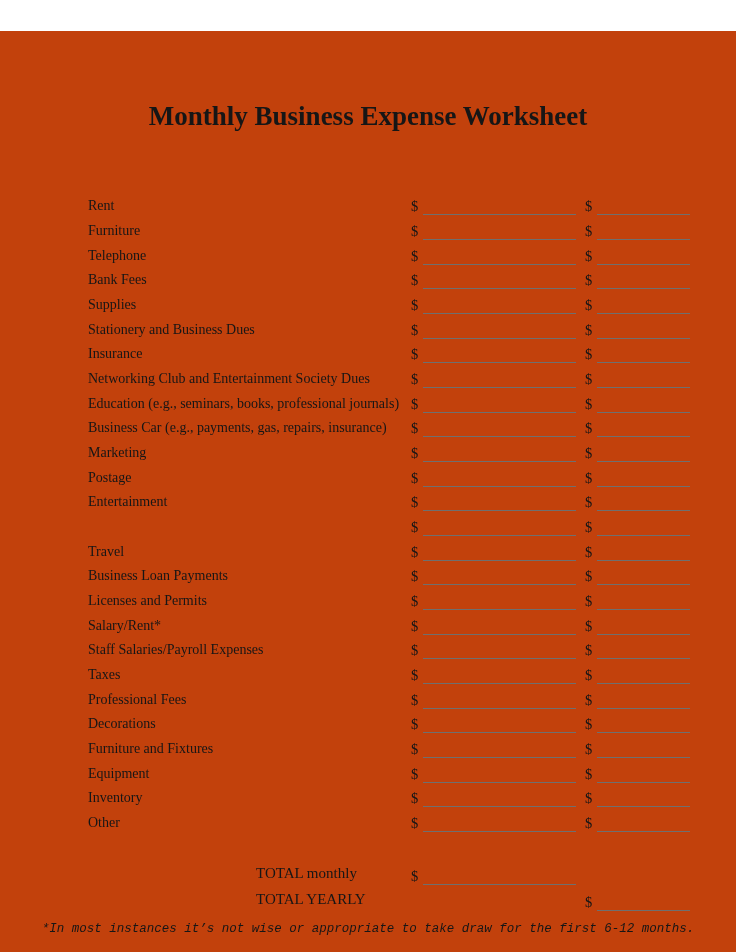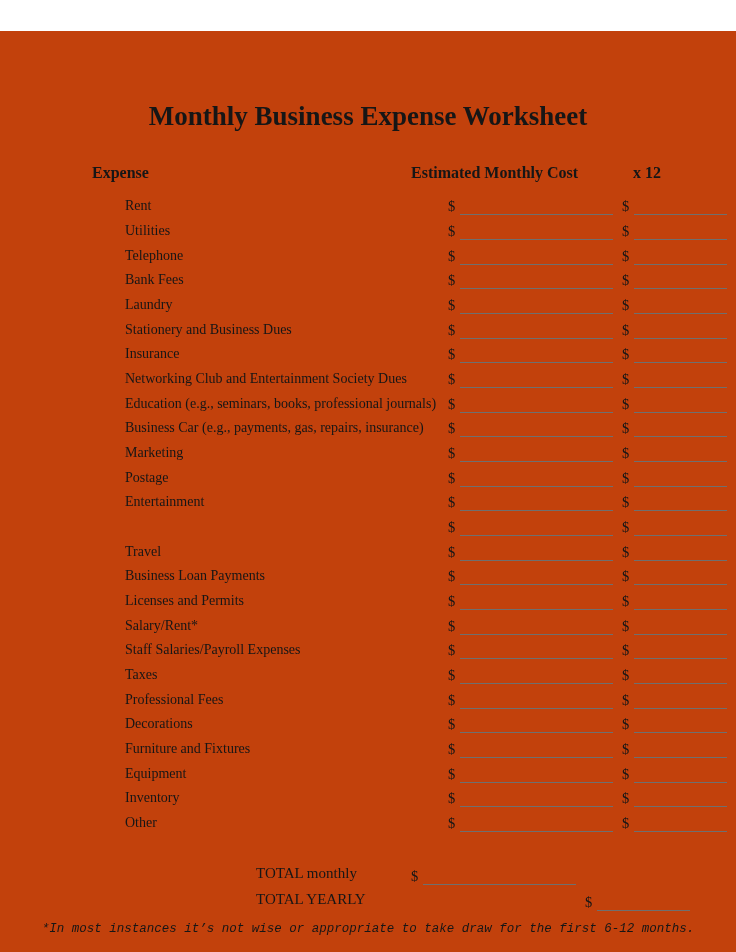--- a/index.html
+++ b/index.html
@@ -22,21 +22,21 @@
     text-align: center;
     font-size: 27px;
     font-weight: bold;
     white-space: nowrap;
   }
   .header-row { position: absolute; top: 133px; left: 0; right: 0; height: 20px; }
   .h-expense  { position: absolute; left: 92px;  font-size: 16px; font-weight: bold; white-space: nowrap; }
   .h-monthly  { position: absolute; left: 411px; font-size: 16px; font-weight: bold; white-space: nowrap; }
   .h-yearly   { position: absolute; left: 633px; font-size: 16px; font-weight: bold; white-space: nowrap; }
 
-  .rows { position: absolute; top: 163px; left: 0; right: 11px; padding-left: 37px; }
+  .rows { position: absolute; top: 163px; left: 0; right: 11px; }
   .row  { position: relative; height: 24.68px; }
   .row .label {
     position: absolute; left: 88px; top: 50%;
     transform: translateY(-50%);
     font-size: 14px; white-space: nowrap;
   }
   .field { position: absolute; top: 50%; transform: translateY(-50%); white-space: nowrap; }
   .field.monthly { left: 411px; }
   .field.yearly  { left: 585px; }
   .dollar { font-size: 14.5px; }
@@ -69,39 +69,34 @@
     font-family: Liberation Mono, monospace;
   }
 </style>
 </head>
 <body>
 
 <div class="page">
 
   <h1 class="title">Monthly Business Expense Worksheet</h1>
 
-  <div class="header-row">
-    <span class="h-expense">Expense</span>
-    <span class="h-monthly">Estimated Monthly Cost</span>
-    <span class="h-yearly">x 12</span>
-  </div>
 
   <div class="rows">
   <div class="row">
     <span class="label">Rent</span>
     <span class="field monthly">
       <span class="dollar">$</span><span class="line w-monthly"></span>
     </span>
     <span class="field yearly">
       <span class="dollar">$</span><span class="line w-yearly"></span>
     </span>
   </div>
 
   <div class="row">
-    <span class="label">Utilities</span>
+    <span class="label">Furniture</span>
     <span class="field monthly">
       <span class="dollar">$</span><span class="line w-monthly"></span>
     </span>
     <span class="field yearly">
       <span class="dollar">$</span><span class="line w-yearly"></span>
     </span>
   </div>
 
   <div class="row">
     <span class="label">Telephone</span>
@@ -117,21 +112,21 @@
     <span class="label">Bank Fees</span>
     <span class="field monthly">
       <span class="dollar">$</span><span class="line w-monthly"></span>
     </span>
     <span class="field yearly">
       <span class="dollar">$</span><span class="line w-yearly"></span>
     </span>
   </div>
 
   <div class="row">
-    <span class="label">Laundry</span>
+    <span class="label">Supplies</span>
     <span class="field monthly">
       <span class="dollar">$</span><span class="line w-monthly"></span>
     </span>
     <span class="field yearly">
       <span class="dollar">$</span><span class="line w-yearly"></span>
     </span>
   </div>
 
   <div class="row">
     <span class="label">Stationery and Business Dues</span>

